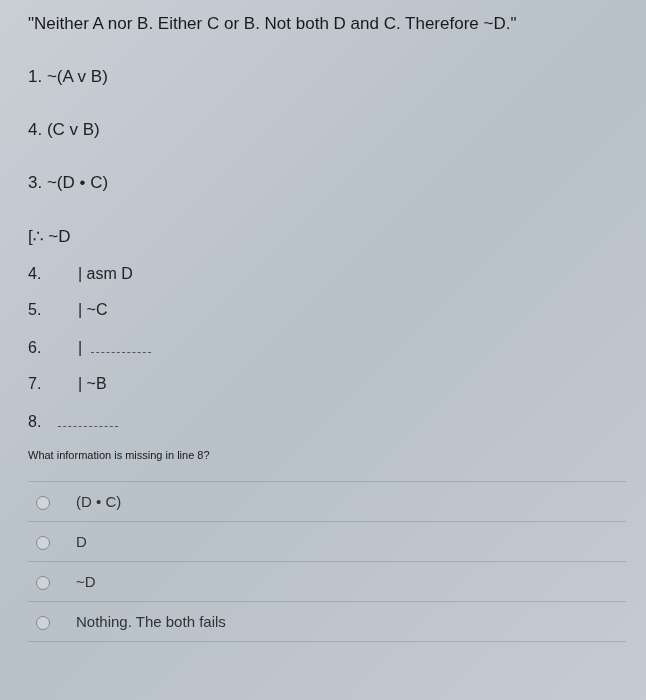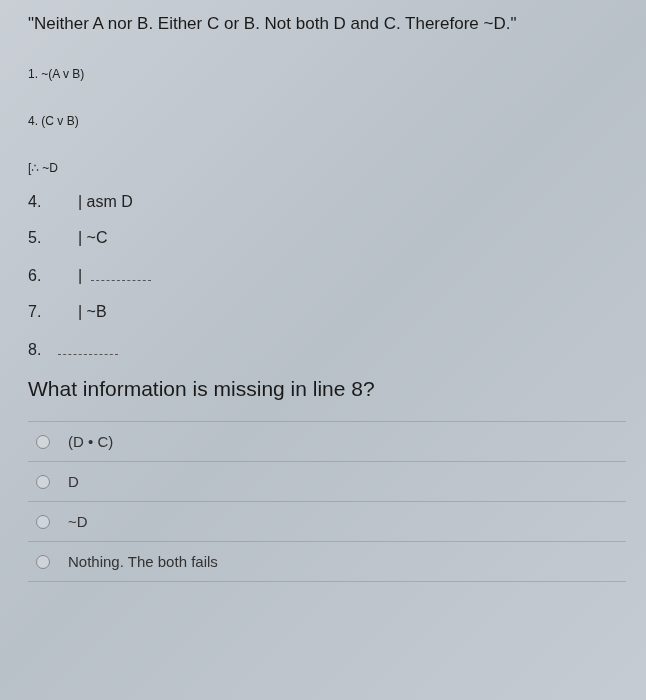--- a/index.html
+++ b/index.html
@@ -16,21 +16,21 @@
       padding: 14px 20px 0 28px;
       color: #2a2a2a;
     }
     .problem-text {
       font-size: 17px;
       font-weight: 500;
       margin-bottom: 20px;
       color: #1a1a1a;
     }
     .premise-line {
-      font-size: 12px;
+      font-size: 17px;
       margin-bottom: 18px;
       color: #222;
       margin-top: 33px;
     }
     .proof-line {
       font-size: 16px;
       margin-bottom: 18px;
       color: #222;
       display: flex;
       align-items: baseline;
@@ -44,35 +44,36 @@
     }
     .blank {
       display: inline-block;
       border-bottom: 1px dashed #555;
       min-width: 60px;
       height: 1em;
       vertical-align: baseline;
       margin-left: 4px;
     }
     .question-text {
-      font-size: 21px;
+      font-size: 11px;
       margin-top: 8px;
       margin-bottom: 20px;
       color: #1a1a1a;
     }
     .options {
       margin-top: 12px;
     }
     .option {
       display: flex;
-      align-items: center;
+      align-items: flex-end;
       padding: 11px 8px;
       border-top: 1px solid rgba(120,130,140,0.4);
       font-size: 15px;
       color: #333;
+      gap: 8px;
     }
     .option:last-child {
       border-bottom: 1px solid rgba(120,130,140,0.4);
     }
     .radio {
       width: 14px;
       height: 14px;
       border: 1.5px solid #888;
       border-radius: 50%;
       margin-right: 18px;
@@ -81,20 +82,21 @@
     }
   </style>
 </head>
 <body>
 
 <div class="problem-text">"Neither A nor B. Either C or B.  Not both D and C. Therefore ~D."</div>
 
 <div>
   <div class="premise-line">1. ~(A v B)</div>
   <div class="premise-line">4. (C v B)</div>
+  <div class="premise-line">3. ~(D • C)</div>
   <div class="premise-line">[∴ ~D</div>
 </div>
 
 <div>
   <div class="proof-line">
     <span class="proof-num">4.</span>
     <span class="proof-content">| asm D</span>
   </div>
   <div class="proof-line">
     <span class="proof-num">5.</span>

